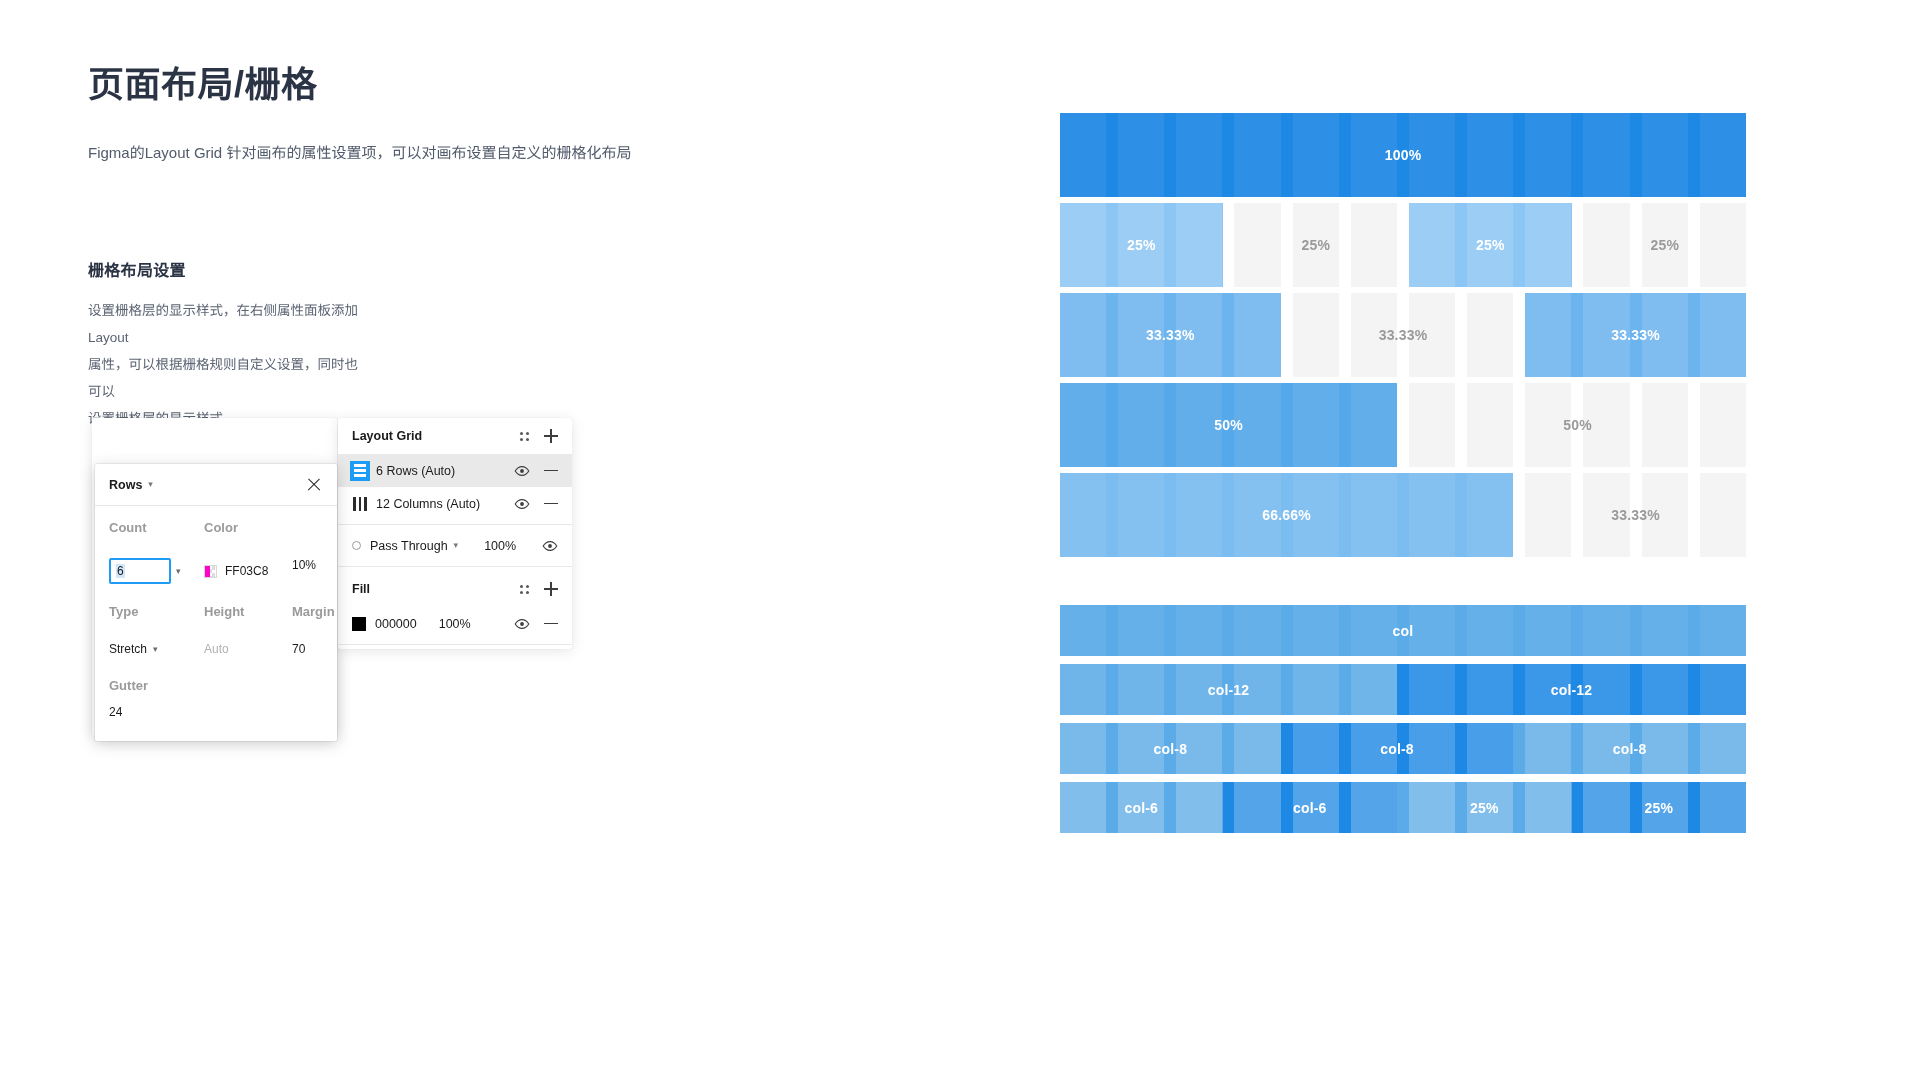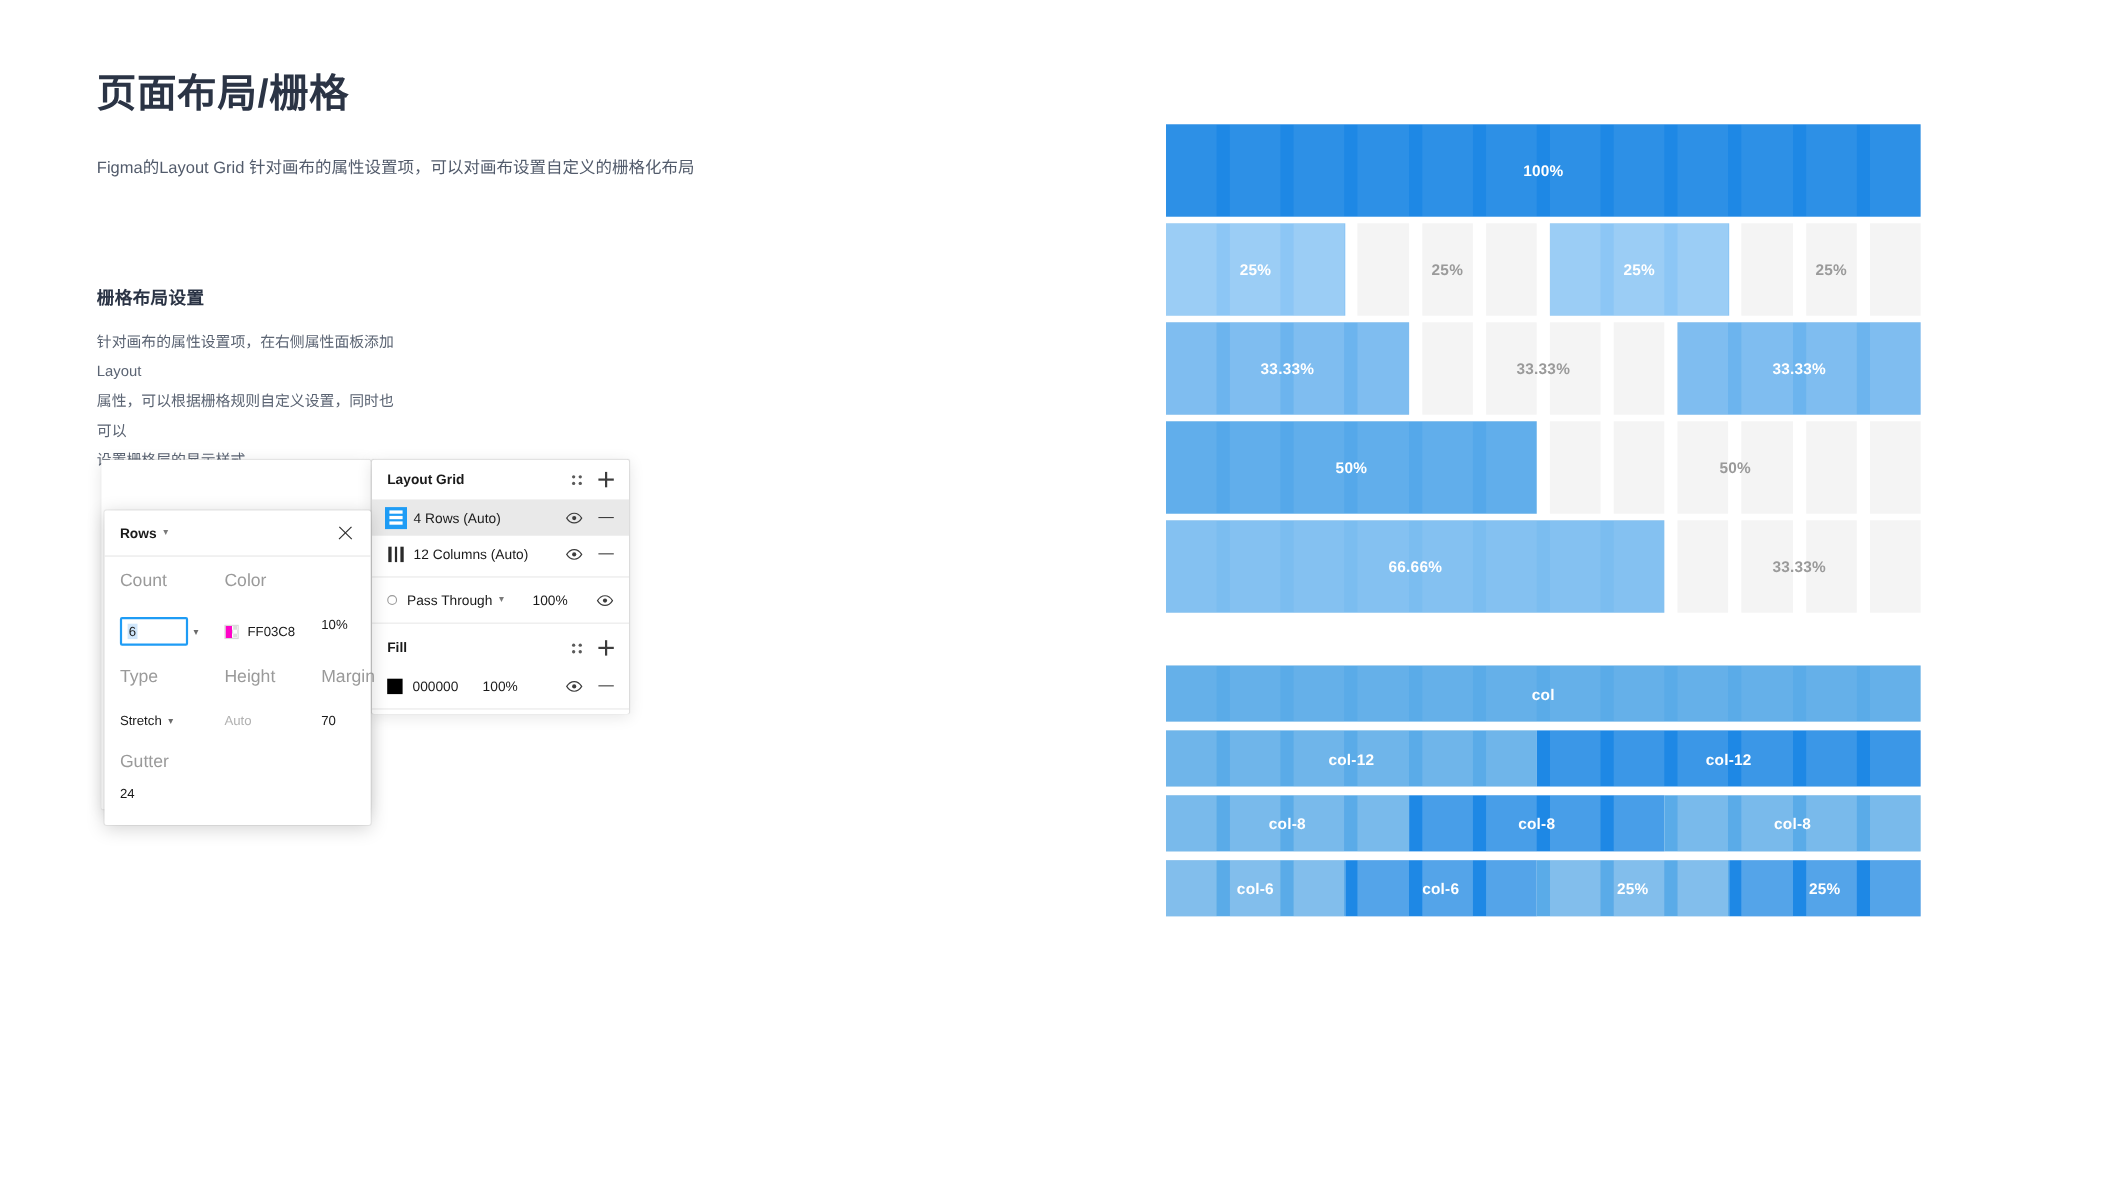--- a/index.html
+++ b/index.html
@@ -127,22 +127,23 @@
     content: ""; position: absolute;
     left: 1px; top: 8px;
     width: 16px; height: 1.4px;
     background: #2a2a2a;
   }
   .pop-close::before { transform: rotate(45deg); }
   .pop-close::after  { transform: rotate(-45deg); }
 
   .pop-body { padding: 14px 14px 22px 14px; }
   .fld-label {
-    font-size: 16px; color: #9a9a9a;
+    font-size: 13px; color: #9a9a9a;
     margin-bottom: 9px;
+    font-weight: bold;
   }
   .grid-3 { display: grid; grid-template-columns: 95px 88px 1fr; }
   .grid-row { margin-bottom: 14px; }
 
   .count-input-wrap { display: flex; align-items: center; gap: 5px; }
   .count-input {
     width: 62px; height: 26px;
     border: 2px solid #1e9cf5;
     border-radius: 2px;
     background: #fff;
@@ -311,21 +312,21 @@
   <div class="left-col">
 
     <h1 class="page-title">页面布局/栅格</h1>
 
     <p class="page-desc">Figma的Layout Grid 针对画布的属性设置项，可以对画布设置自定义的栅格化布局</p>
 
 
     <div class="section-block">
       <div class="section-title">栅格布局设置</div>
       <div class="section-body">
-        <div>针对画布的属性设置项，在右侧属性面板添加Layout</div>
+        <div>设置栅格层的显示样式，在右侧属性面板添加Layout</div>
         <div>属性，可以根据栅格规则自定义设置，同时也可以</div>
         <div>设置栅格层的显示样式</div>
       </div>
     </div>
   </div>
 
   <div class="figma-zone">
 
     <div class="backing-card">
       <div class="backing-scroll"></div>
@@ -345,21 +346,21 @@
           <span class="ic-plus"></span>
         </span>
       </div>
 
       <div class="pp-row selected">
         <span class="ic-rows">
             <i></i>
             <i></i>
             <i></i>
           </span>
-        <span>4 Rows (Auto)</span>
+        <span>6 Rows (Auto)</span>
         <span class="pp-spacer-icons">
           <span class="ic-eye">
             <svg viewBox="0 0 16 12" width="16" height="12" aria-hidden="true">
               <path d="M8 1.6C4.4 1.6 1.8 5 1.2 6c.6 1 3.2 4.4 6.8 4.4S14.2 7 14.8 6c-.6-1-3.2-4.4-6.8-4.4z" fill="none" stroke="#3d3d3d" stroke-width="1.1"></path>
               <circle cx="8" cy="6" r="1.9" fill="#3d3d3d"></circle>
             </svg>
           </span>
           <span class="ic-minus"></span>
         </span>
       </div>

